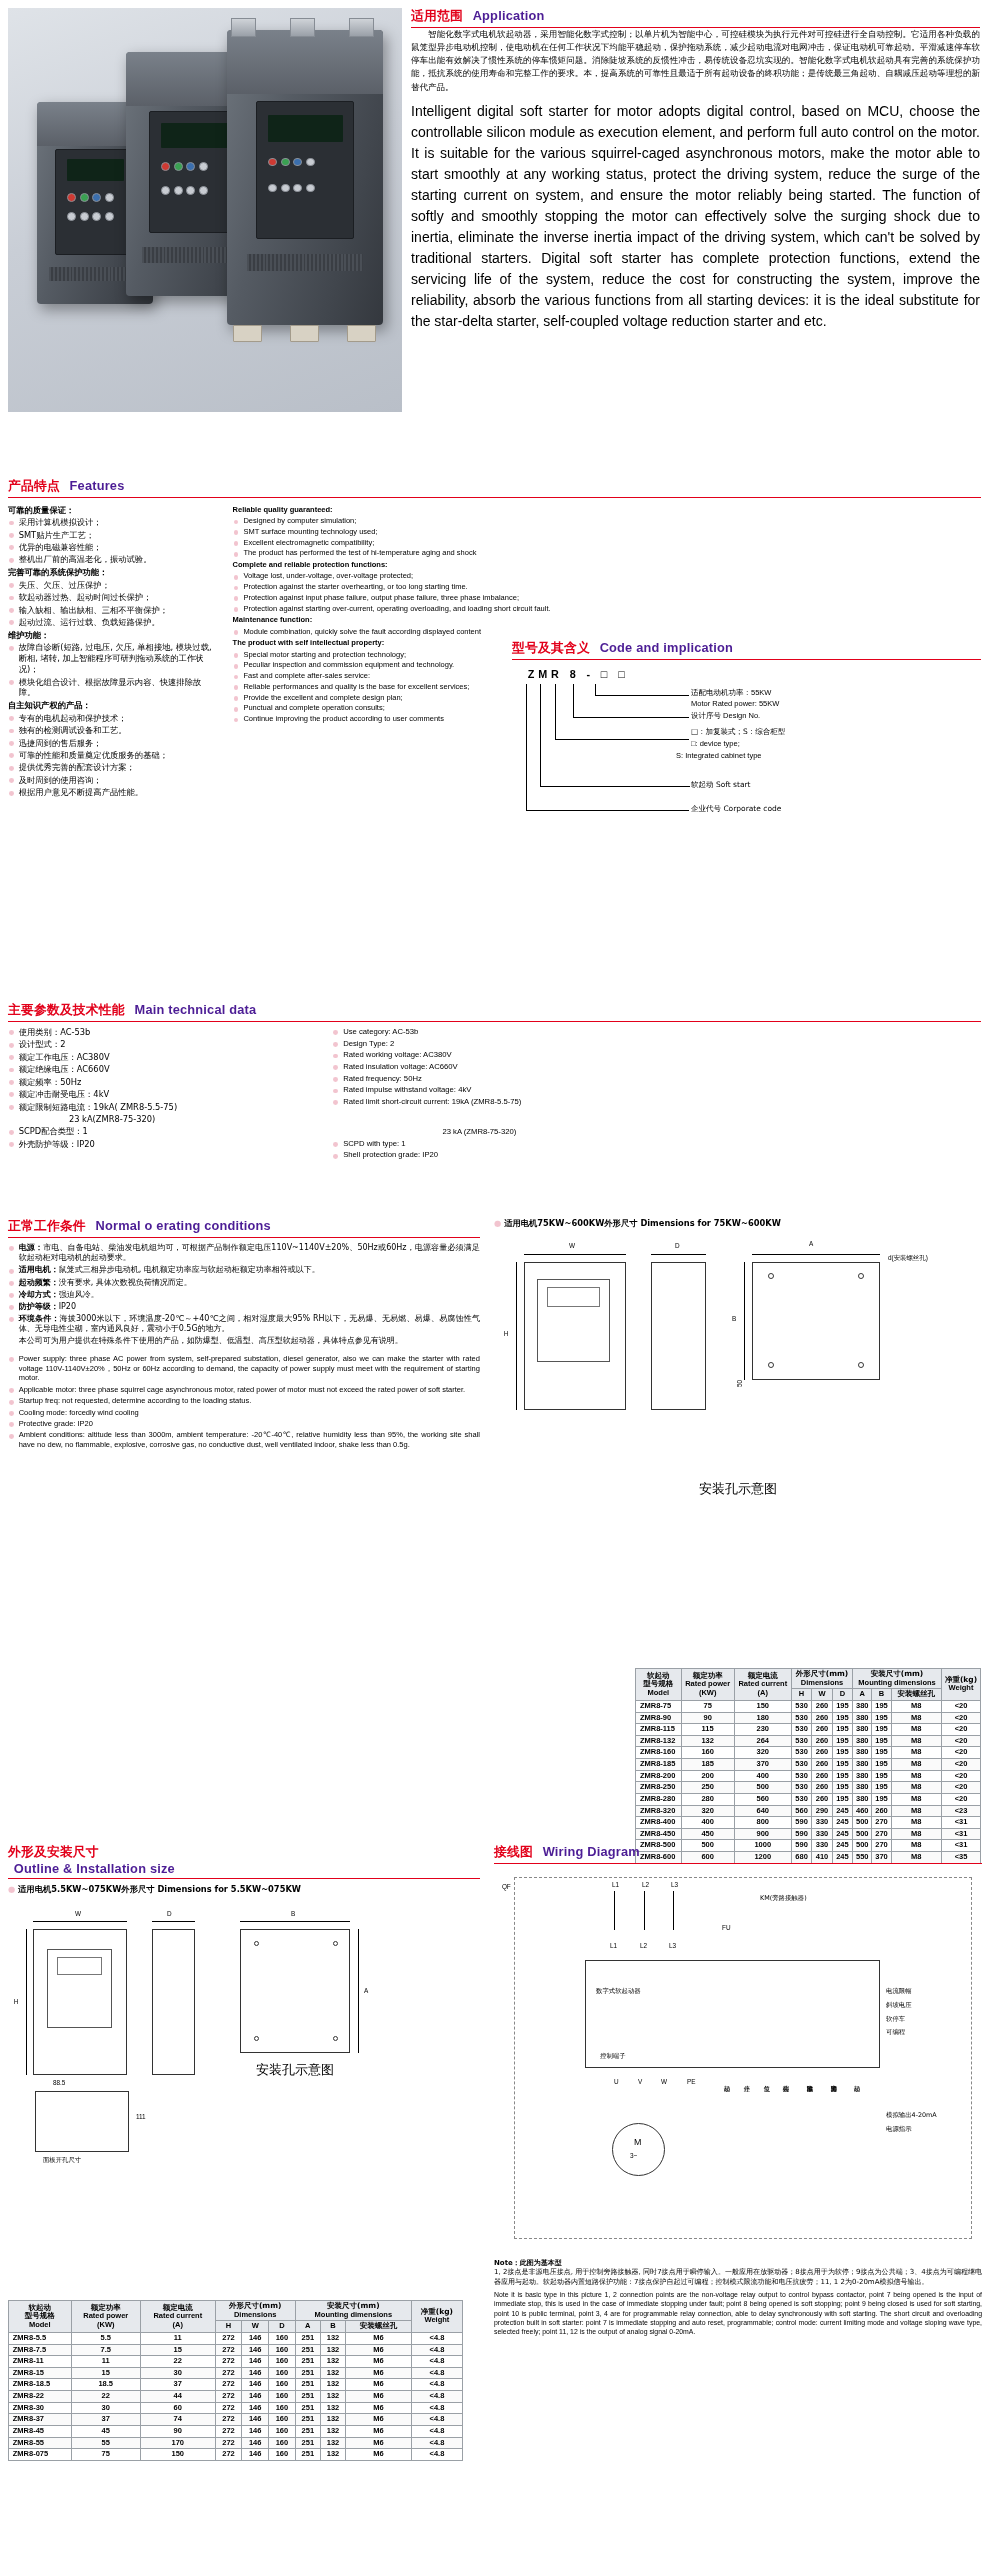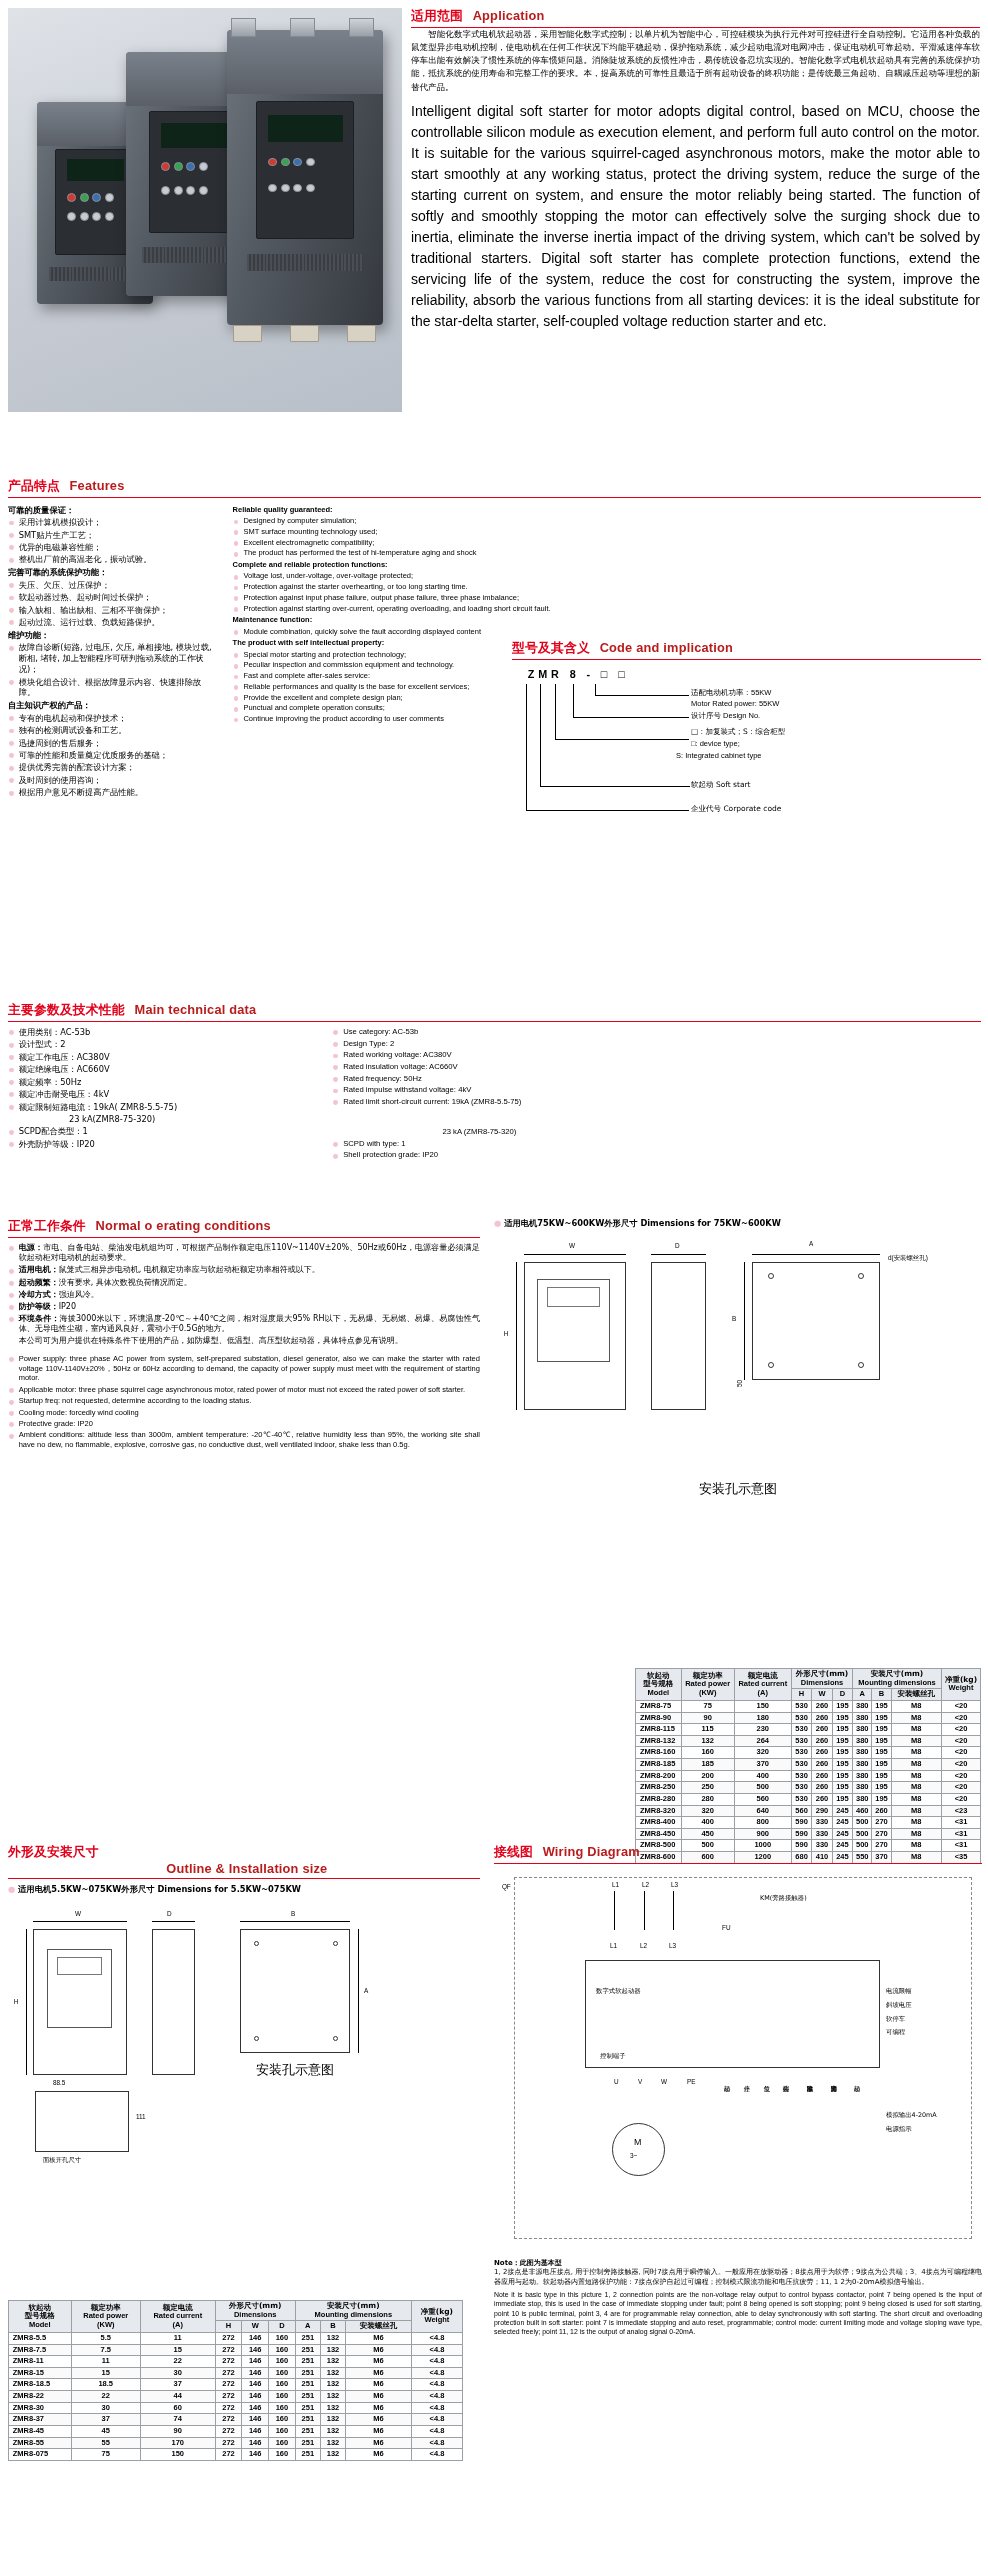--- a/index.html
+++ b/index.html
@@ -7,21 +7,21 @@
     width:988px; height:2576px;
     background:#ffffff;
     font-family:"Liberation Sans", sans-serif;
     font-size:7.9px; color:#000;
     position:relative; overflow:hidden;
   }
   .page { position:relative; width:988px; height:2576px; }
 
   
   .sec-title { font-weight:bold; color:#e2001a; font-size:12.8px; letter-spacing:0.2px; }
-  .sec-title .en { color:#b91c1c; margin-left:5.9px;text-align:center; }
+  .sec-title .en { color:#4c1d95; margin-left:5.9px; }
   .hdr-line { border-bottom:1.5px solid #e2001a; margin-top:2px; }
 
   .cn { font-family:"DejaVu Sans", sans-serif; }
   .bold { font-weight:bold; }
 
   ul.blist { list-style:none; }
   ul.blist li { position:relative; padding-left:10.8px; margin-bottom:1.5px; line-height:1.32; }
   ul.blist li::before {
     content:""; position:absolute; left:1px; top:3.4px;
     width:4.9px; height:4.9px; border-radius:50%;

